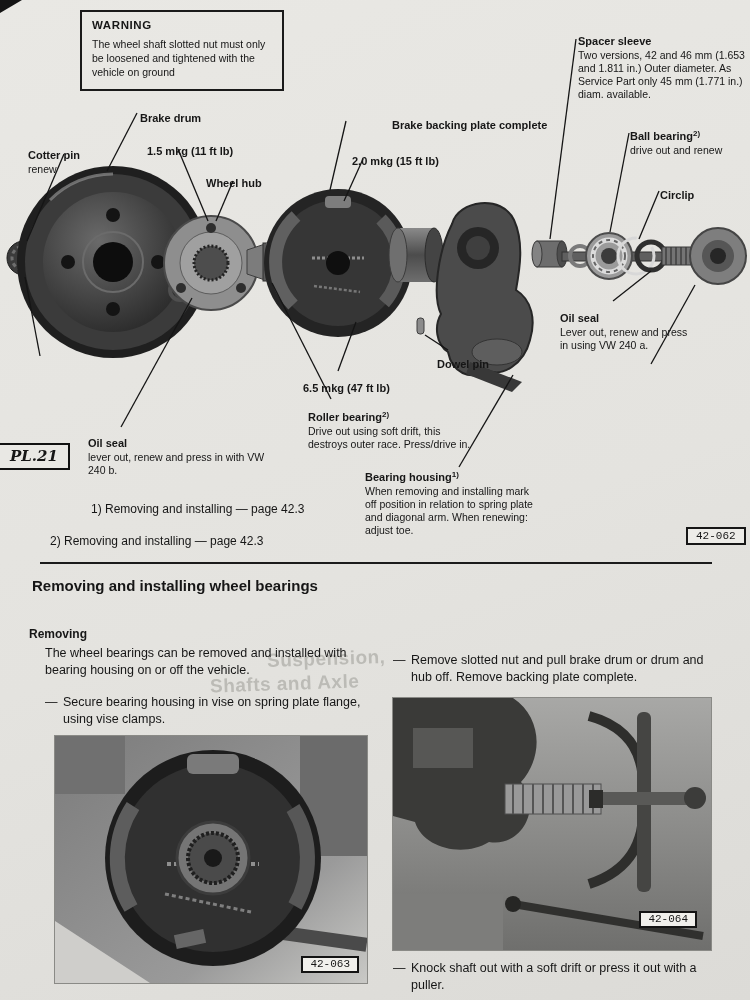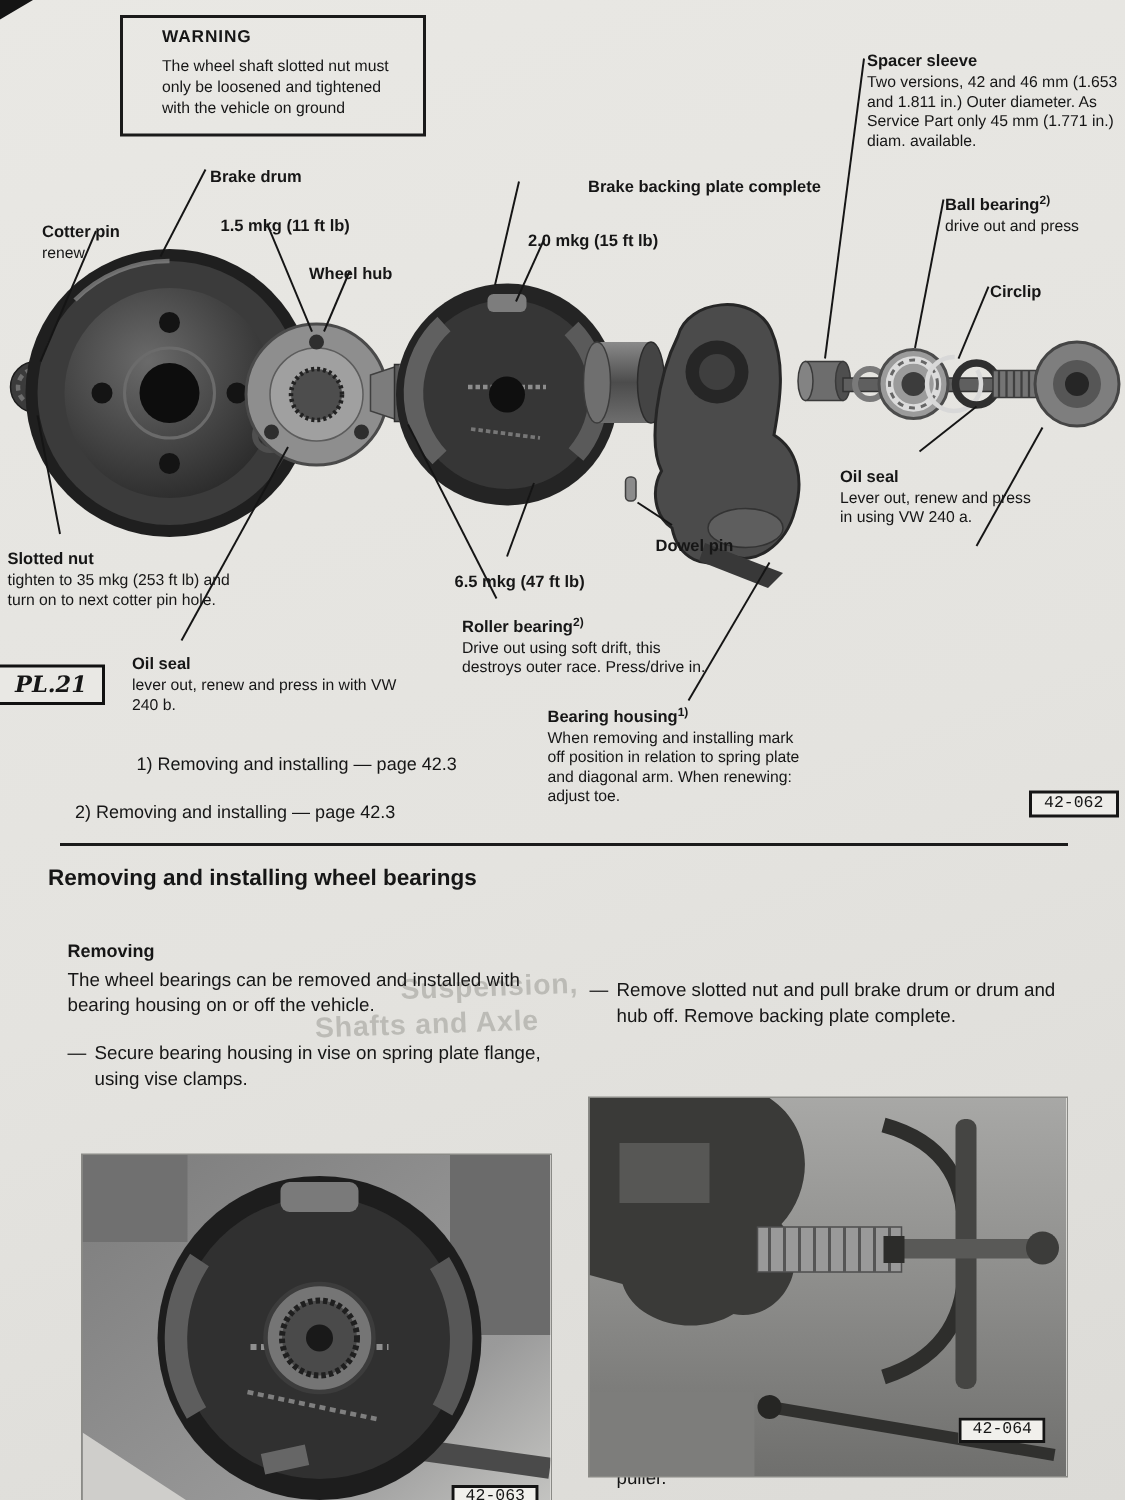--- a/index.html
+++ b/index.html
@@ -8,21 +8,21 @@
   .page {
     position:relative; width:750px; height:1000px; overflow:hidden;
     background:linear-gradient(160deg,#e9e8e4 0%, #e4e3df 55%, #dcdbd7 100%);
     color:#161616;
   }
   .corner-mark { position:absolute; left:0; top:0; width:0; height:0;
     border-top:13px solid #141414; border-right:22px solid transparent; }
 
   
   .warning { position:absolute; left:80px; top:10px; width:204px;
-    border:2px solid #1a1a1a; padding:7px 10px 9px 26px; }
+    border:2px solid #1a1a1a; padding:7px 10px 9px 10px; }
   .warn-title { font-weight:bold; font-size:11.5px; letter-spacing:.6px; margin-bottom:7px; }
   .warn-body { font-size:10.5px; line-height:1.32; }
 
   
   .callout { position:absolute; line-height:1.22; }
   .c-title { font-weight:bold; font-size:11px; white-space:nowrap;margin-top:10px; }
   .c-sup { font-size:8px; vertical-align:4px; font-weight:bold; }
   .c-note { font-size:10.5px; line-height:1.24; margin-top:1px; }
 
   .footnote { position:absolute; font-size:12px; }
@@ -30,29 +30,29 @@
   .figure-tag { position:absolute; border:2px solid #161616; background:#edece8;
     font-family:"Liberation Mono", monospace; font-size:11px; padding:1px 8px; }
 
   .stamp { position:absolute; left:-8px; top:443px; border:2px solid #111;
     padding:2px 10px 3px 16px; font-family:"DejaVu Serif", serif;
     font-style:italic; font-weight:bold; font-size:15px; background:#e9e8e4; }
 
   .rule { position:absolute; left:40px; top:562px; width:672px; height:2px; background:#1b1b1b; }
 
   .section-heading { position:absolute; left:32px; top:577px; font-size:15px; font-weight:bold; }
-  .sub-heading { position:absolute; left:45px; top:627px; font-size:12px; font-weight:bold; }
+  .sub-heading { position:absolute; left:29px; top:627px; font-size:12px; font-weight:bold; }
   .body-text { position:absolute; font-size:12.5px; line-height:1.38; }
   .step { display:flex; }
   .step .dash { flex:0 0 18px; }
 
   .ghost { position:absolute; font-weight:bold; font-size:19px; color:#9d9d97;
     opacity:.55; transform:rotate(-2deg); letter-spacing:.5px; white-space:nowrap; }
 
-  .photo { position:absolute; box-shadow:0 0 0 1px #8a8a86; overflow:hidden;margin-top:34px; }
+  .photo { position:absolute; box-shadow:0 0 0 1px #8a8a86; overflow:hidden; }
   .photo-label { position:absolute; border:2px solid #141414; background:#f1f0ec;
     font-family:"Liberation Mono", monospace; font-size:11px; padding:0 7px 1px 7px; }
 
   svg { display:block; }
   .diagram { position:absolute; left:0; top:0; }
 </style>
 </head>
 <body>
 
 <div class="page">
@@ -216,21 +216,21 @@
     <div class="c-title">2.0 mkg (15 ft lb)</div>
   </div>
 
   <div class="callout" style="left:578px; top:25px; width:168px;">
     <div class="c-title">Spacer sleeve</div>
     <div class="c-note">Two versions, 42 and 46 mm (1.653 and 1.811 in.) Outer diameter. As Service Part only 45 mm (1.771 in.) diam. available.</div>
   </div>
 
   <div class="callout" style="left:630px; top:119px; width:118px;">
     <div class="c-title"><span>Ball bearing</span><span class="c-sup">2)</span></div>
-    <div class="c-note">drive out and press</div>
+    <div class="c-note">drive out and renew</div>
   </div>
 
   <div class="callout" style="left:660px; top:179px;">
     <div class="c-title">Circlip</div>
   </div>
 
   <div class="callout" style="left:560px; top:302px; width:132px;">
     <div class="c-title">Oil seal</div>
     <div class="c-note">Lever out, renew and press in using VW 240 a.</div>
   </div>
@@ -247,24 +247,20 @@
   <div class="callout" style="left:308px; top:400px; width:170px;">
     <div class="c-title"><span>Roller bearing</span><span class="c-sup">2)</span></div>
     <div class="c-note">Drive out using soft drift, this destroys outer race. Press/drive in.</div>
   </div>
 
   <div class="callout" style="left:365px; top:460px; width:178px;">
     <div class="c-title"><span>Bearing housing</span><span class="c-sup">1)</span></div>
     <div class="c-note">When removing and installing mark off position in relation to spring plate and diagonal arm. When renewing: adjust toe.</div>
   </div>
 
-  <div class="callout" style="left:5px; top:357px; width:150px;">
-    <div class="c-title">Slotted nut</div>
-    <div class="c-note">tighten to 35 mkg (253 ft lb) and turn on to next cotter pin hole.</div>
-  </div>
 
   <div class="callout" style="left:88px; top:427px; width:178px;">
     <div class="c-title">Oil seal</div>
     <div class="c-note">lever out, renew and press in with VW 240 b.</div>
   </div>
 
   <div class="footnote" style="left:50px; top:502px;margin-left:41px;">1) Removing and installing — page 42.3</div>
   <div class="footnote" style="left:50px; top:534px;">2) Removing and installing — page 42.3</div>
 
   <div class="figure-tag" style="left:686px; top:527px;">42-062</div>

